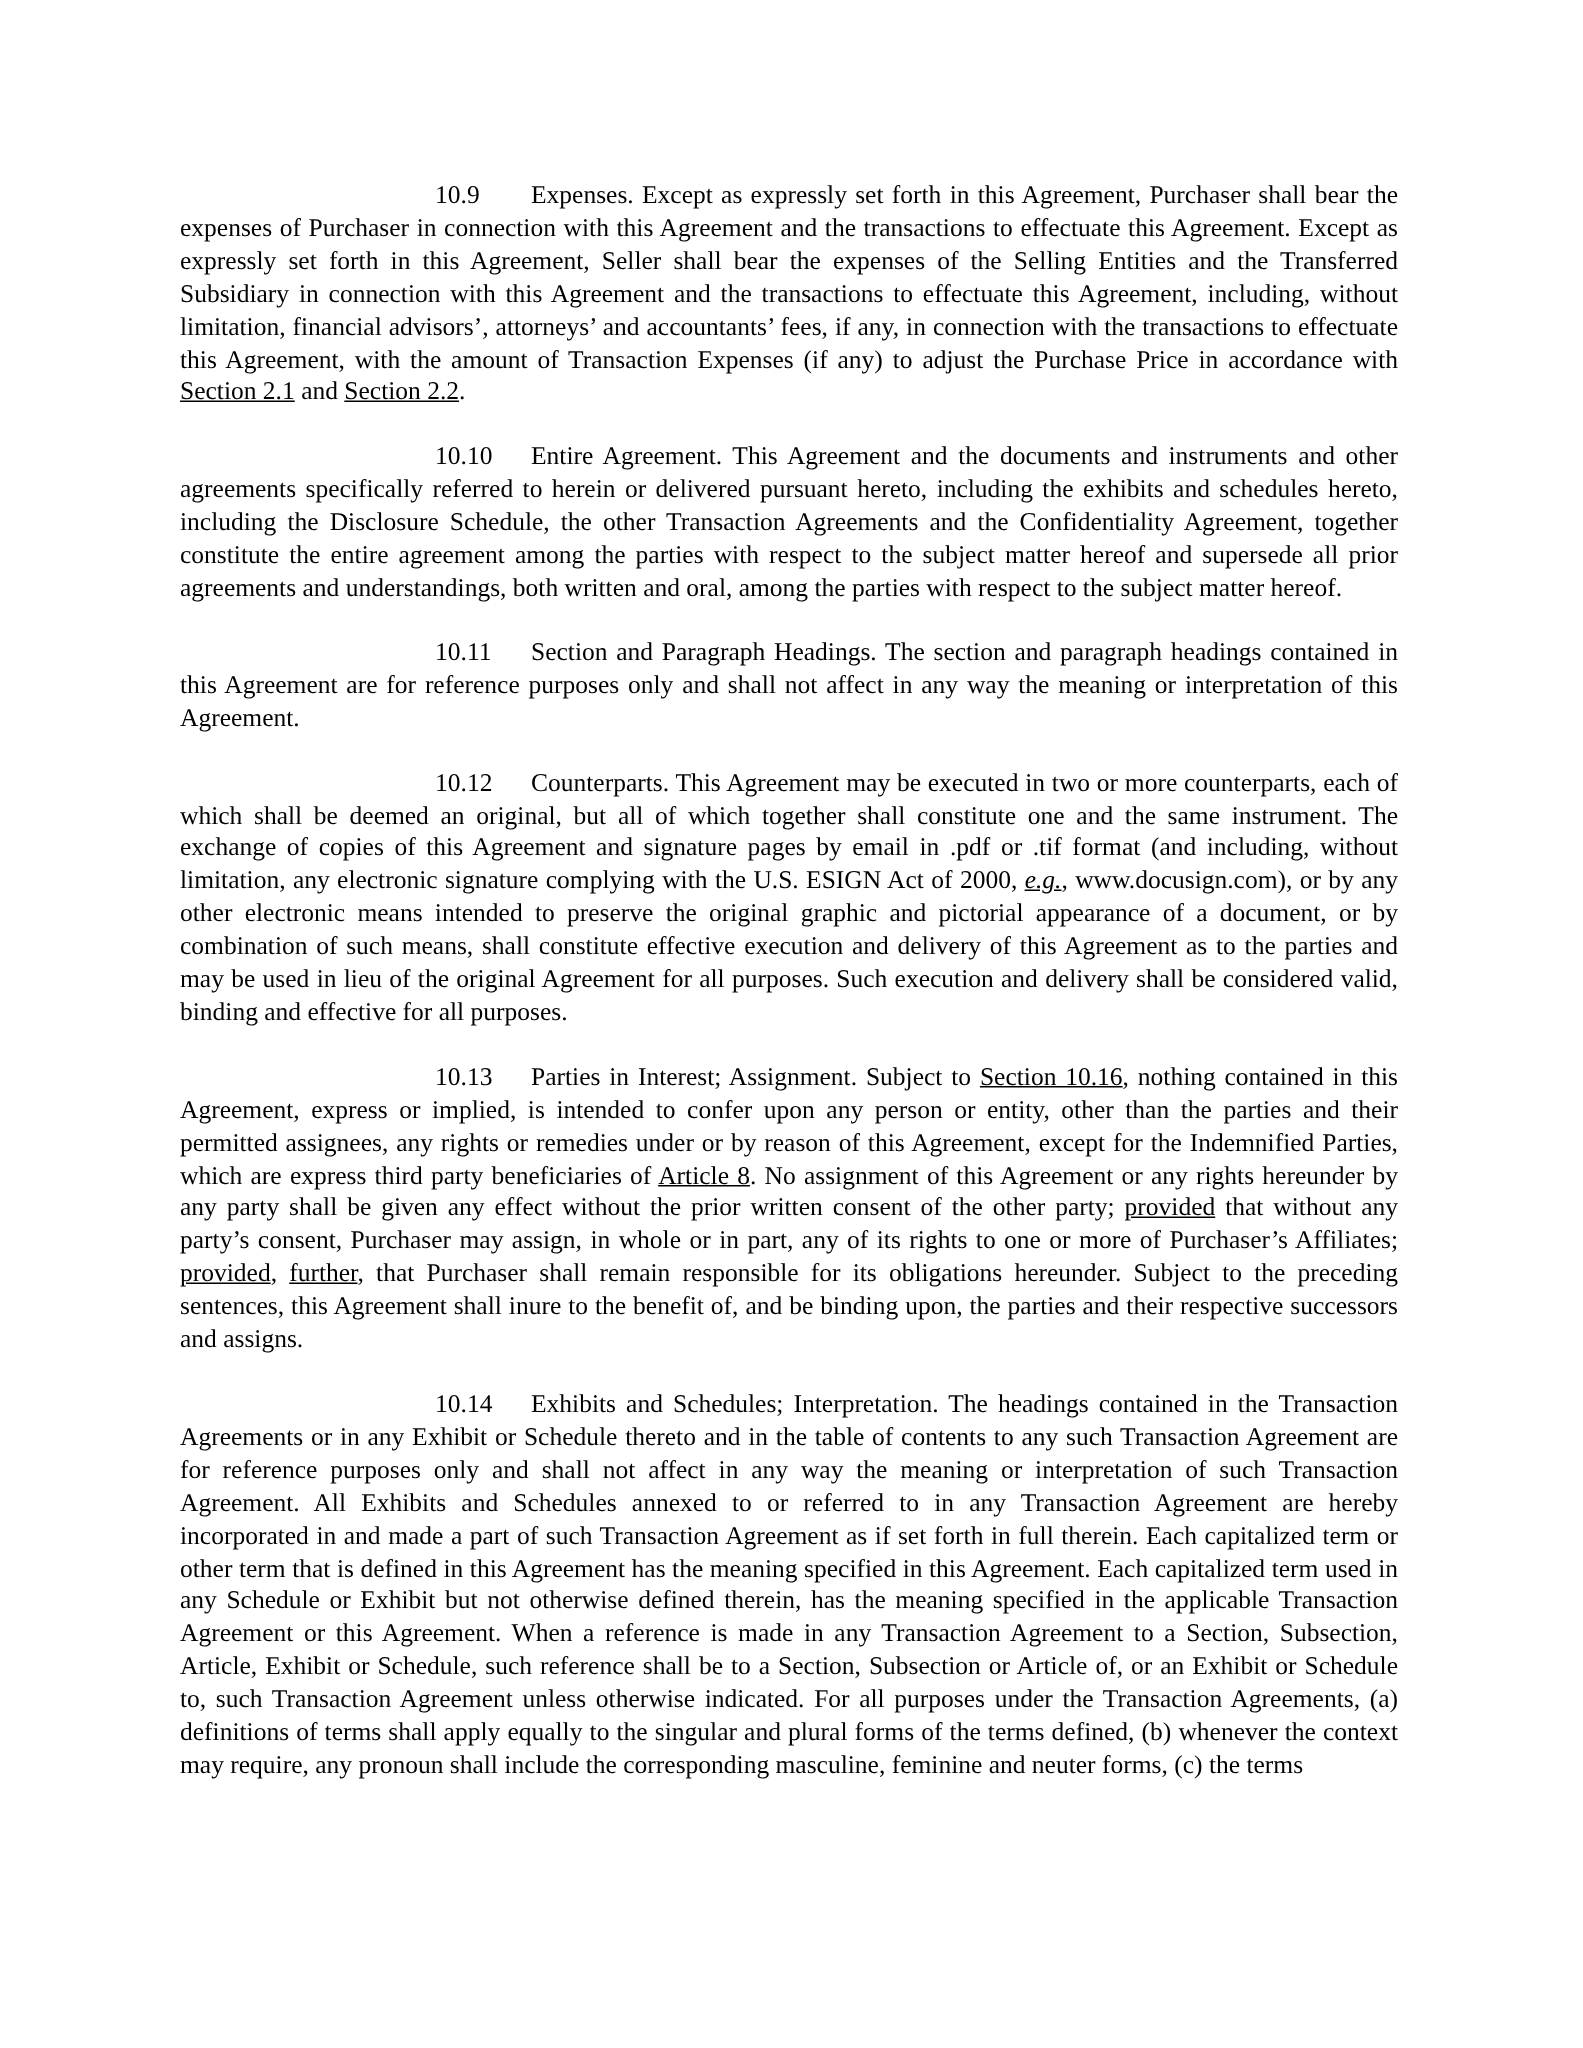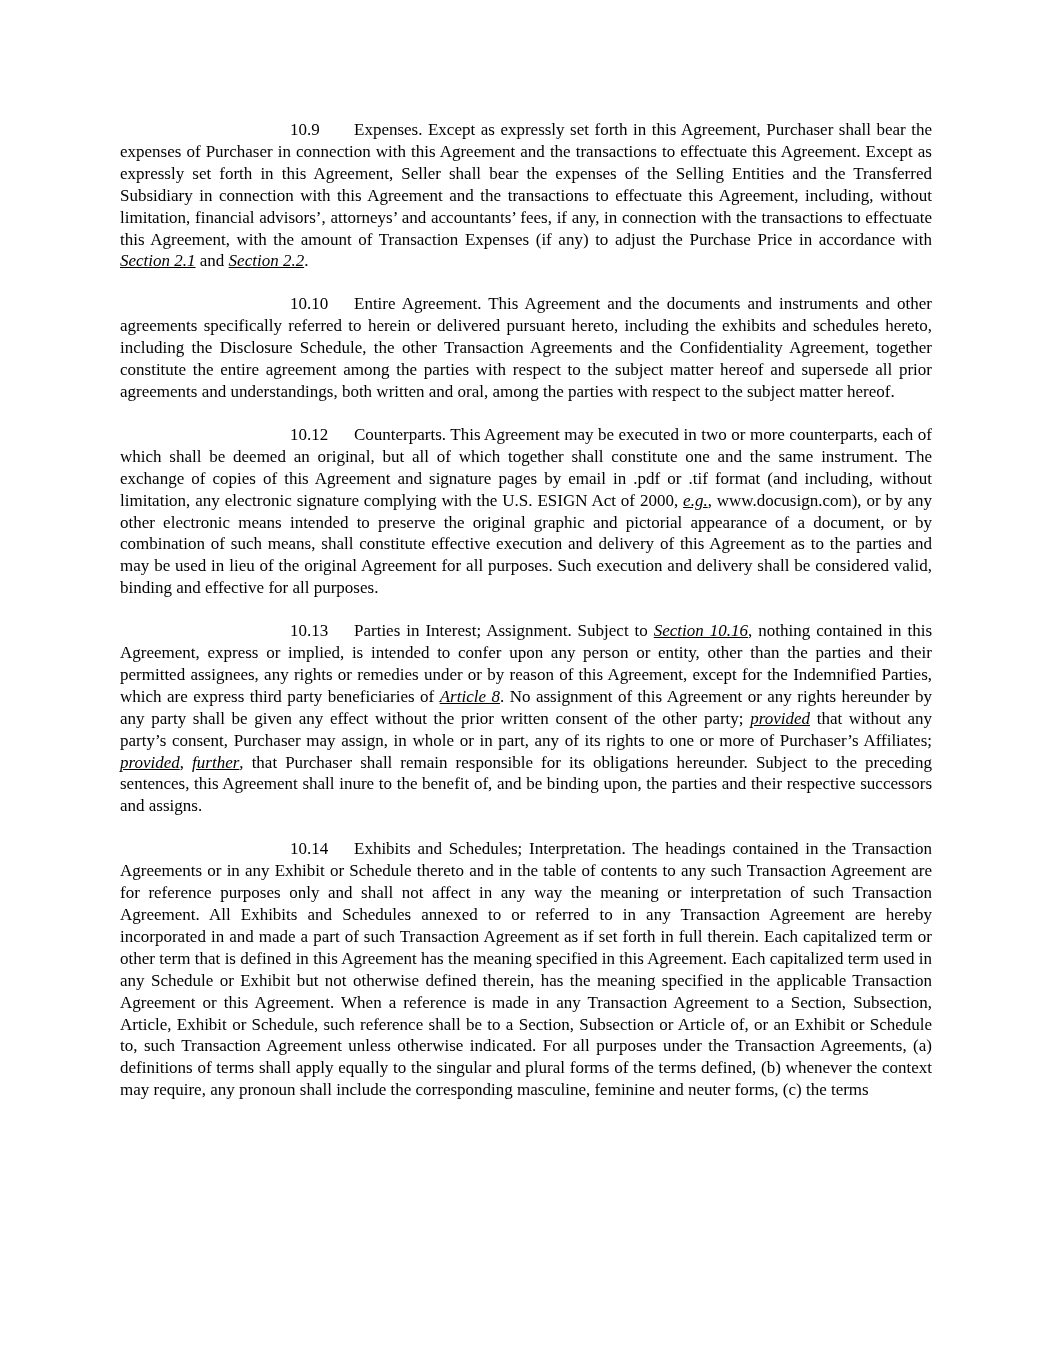--- a/index.html
+++ b/index.html
@@ -29,34 +29,35 @@
     margin: 0 0 21px 0;
     text-indent: 126px;
   }
   .num {
     display: inline-block;
     width: 64px;
     text-indent: 0;
     margin-left: 44px;
   }
   .heading { }
-  .u { text-decoration: underline; font-style: italic; }
+  .u { text-decoration: underline; }
   .i { font-style: italic; text-decoration: underline; }
   .page-number {
     position: absolute;
     top: 1281px;
     left: 0;
     width: 100%;
     text-align: center;
   }
 </style>
 </head>
 <body>
 
 <div class="page">
   <div class="content" id="paragraphs">
       <p class="para"><span class="num">10.9</span><span class="heading">Expenses</span><span>. Except as expressly set forth in this Agreement, Purchaser shall bear the expenses of Purchaser in connection with this Agreement and the transactions to effectuate this Agreement. Except as expressly set forth in this Agreement, Seller shall bear the expenses of the Selling Entities and the Transferred Subsidiary in connection with this Agreement and the transactions to effectuate this Agreement, including, without limitation, financial advisors’, attorneys’ and accountants’ fees, if any, in connection with the transactions to effectuate this Agreement, with the amount of Transaction Expenses (if any) to adjust the Purchase Price in accordance with </span><span class="u">Section 2.1</span><span> and </span><span class="u">Section 2.2</span><span>.</span></p>
       <p class="para"><span class="num">10.10</span><span class="heading">Entire Agreement</span><span>. This Agreement and the documents and instruments and other agreements specifically referred to herein or delivered pursuant hereto, including the exhibits and schedules hereto, including the Disclosure Schedule, the other Transaction Agreements and the Confidentiality Agreement, together constitute the entire agreement among the parties with respect to the subject matter hereof and supersede all prior agreements and understandings, both written and oral, among the parties with respect to the subject matter hereof.</span></p>
+      <p class="para"><span class="num">10.11</span><span class="heading">Section and Paragraph Headings</span><span>. The section and paragraph headings contained in this Agreement are for reference purposes only and shall not affect in any way the meaning or interpretation of this Agreement.</span></p>
       <p class="para"><span class="num">10.12</span><span class="heading">Counterparts</span><span>. This Agreement may be executed in two or more counterparts, each of which shall be deemed an original, but all of which together shall constitute one and the same instrument. The exchange of copies of this Agreement and signature pages by email in .pdf or .tif format (and including, without limitation, any electronic signature complying with the U.S. ESIGN Act of 2000, </span><span class="i">e.g.</span><span>, www.docusign.com), or by any other electronic means intended to preserve the original graphic and pictorial appearance of a document, or by combination of such means, shall constitute effective execution and delivery of this Agreement as to the parties and may be used in lieu of the original Agreement for all purposes. Such execution and delivery shall be considered valid, binding and effective for all purposes.</span></p>
       <p class="para"><span class="num">10.13</span><span class="heading">Parties in Interest; Assignment</span><span>. Subject to </span><span class="u">Section 10.16</span><span>, nothing contained in this Agreement, express or implied, is intended to confer upon any person or entity, other than the parties and their permitted assignees, any rights or remedies under or by reason of this Agreement, except for the Indemnified Parties, which are express third party beneficiaries of </span><span class="u">Article 8</span><span>. No assignment of this Agreement or any rights hereunder by any party shall be given any effect without the prior written consent of the other party; </span><span class="u">provided</span><span> that without any party’s consent, Purchaser may assign, in whole or in part, any of its rights to one or more of Purchaser’s Affiliates; </span><span class="u">provided</span><span>, </span><span class="u">further</span><span>, that Purchaser shall remain responsible for its obligations hereunder. Subject to the preceding sentences, this Agreement shall inure to the benefit of, and be binding upon, the parties and their respective successors and assigns.</span></p>
       <p class="para"><span class="num">10.14</span><span class="heading">Exhibits and Schedules; Interpretation</span><span>. The headings contained in the Transaction Agreements or in any Exhibit or Schedule thereto and in the table of contents to any such Transaction Agreement are for reference purposes only and shall not affect in any way the meaning or interpretation of such Transaction Agreement. All Exhibits and Schedules annexed to or referred to in any Transaction Agreement are hereby incorporated in and made a part of such Transaction Agreement as if set forth in full therein. Each capitalized term or other term that is defined in this Agreement has the meaning specified in this Agreement. Each capitalized term used in any Schedule or Exhibit but not otherwise defined therein, has the meaning specified in the applicable Transaction Agreement or this Agreement. When a reference is made in any Transaction Agreement to a Section, Subsection, Article, Exhibit or Schedule, such reference shall be to a Section, Subsection or Article of, or an Exhibit or Schedule to, such Transaction Agreement unless otherwise indicated. For all purposes under the Transaction Agreements, (a) definitions of terms shall apply equally to the singular and plural forms of the terms defined, (b) whenever the context may require, any pronoun shall include the corresponding masculine, feminine and neuter forms, (c) the terms</span></p>
     </div>
 </div>
 
 </body></html>

